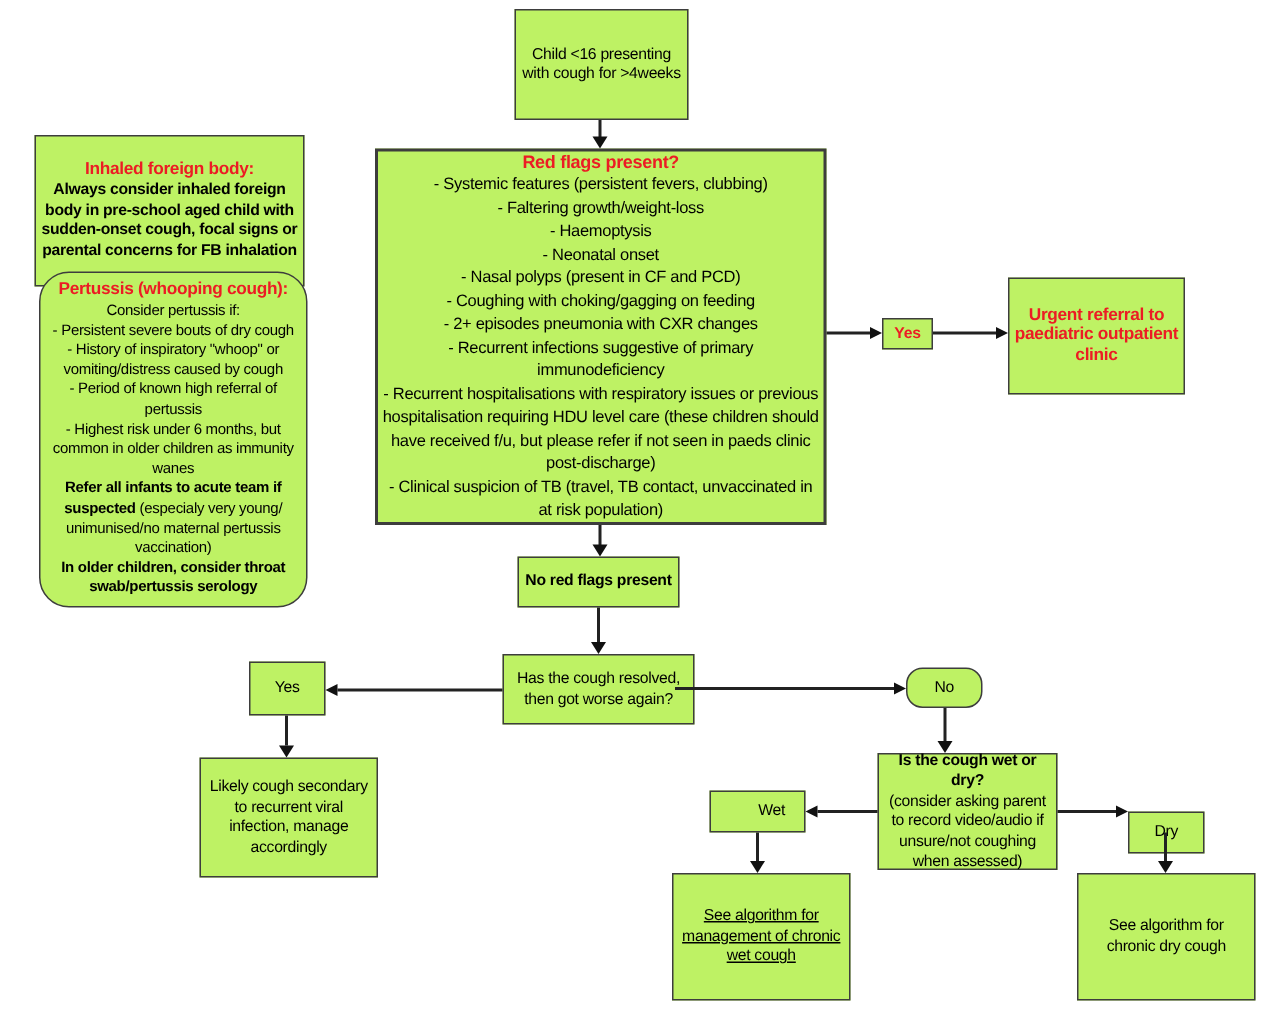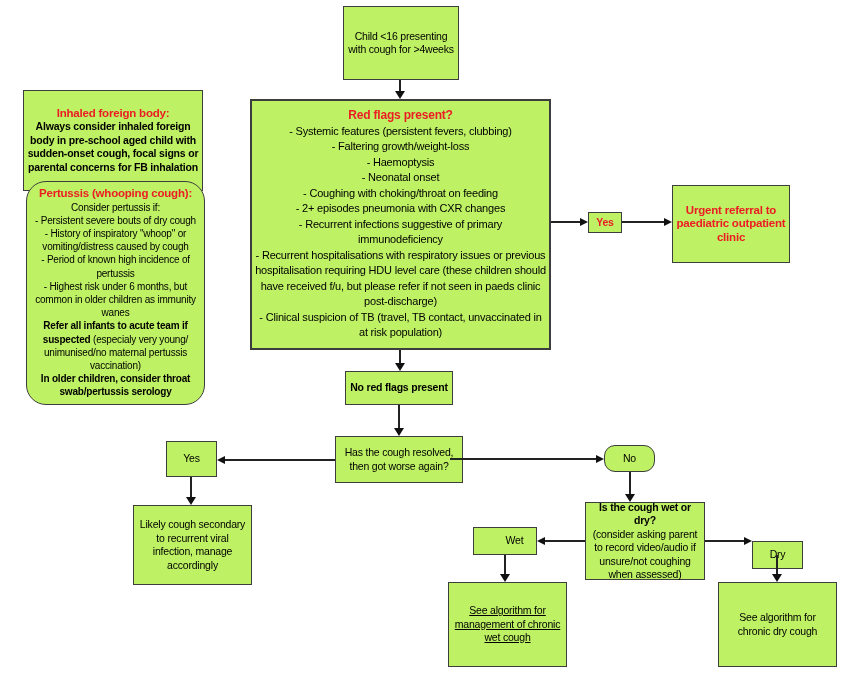--- a/index.html
+++ b/index.html
@@ -37,33 +37,34 @@
   <div class="box" style="left:23px;top:54px;width:180px;height:101px;margin-top:36px;">
     <div class="title" style="font-size:11.5px;">Inhaled foreign body:</div>
     <div class="b">Always consider inhaled foreign body in pre-school aged child with sudden-onset cough, focal signs or parental concerns for FB inhalation</div>
   </div>
 
   <div class="box small-lh" style="left:26px;top:181px;width:179px;height:224px;border-radius:20px;">
     <div class="title" style="font-size:11.5px;">Pertussis (whooping cough):</div>
     <div>Consider pertussis if:</div>
     <div>- Persistent severe bouts of dry cough</div>
     <div>- History of inspiratory "whoop" or vomiting/distress caused by cough</div>
-    <div>- Period of known high incidence of pertussis</div>
+    <div>- Period of known high referral of pertussis</div>
     <div>- Highest risk under 6 months, but common in older children as immunity wanes</div>
     <div><span class="b">Refer all infants to acute team if suspected</span><span> (especialy very young/ unimunised/no maternal pertussis vaccination)</span></div>
     <div class="b">In older children, consider throat swab/pertussis serology</div>
   </div>
 
   <div class="box thick rf-items" style="left:250px;top:99px;width:301px;height:251px;font-size:11px;line-height:15.5px;text-align:center;">
     <div class="title" style="font-size:12px;">Red flags present?</div>
     <div>- Systemic features (persistent fevers, clubbing)</div>
     <div>- Faltering growth/weight-loss</div>
     <div>- Haemoptysis</div>
     <div>- Neonatal onset</div>
-    <div>- Coughing with choking/throat on feeding</div>
+    <div>- Nasal polyps (present in CF and PCD)</div>
+    <div>- Coughing with choking/gagging on feeding</div>
     <div>- 2+ episodes pneumonia with CXR changes</div>
     <div>- Recurrent infections suggestive of primary immunodeficiency</div>
     <div>- Recurrent hospitalisations with respiratory issues or previous hospitalisation requiring HDU level care (these children should have received f/u, but please refer if not seen in paeds clinic post-discharge)</div>
     <div>- Clinical suspicion of TB (travel, TB contact, unvaccinated in at risk population)</div>
   </div>
 
   <div class="box" style="left:588px;top:212px;width:34px;height:21px;">
     <span class="b red">Yes</span>
   </div>
 

